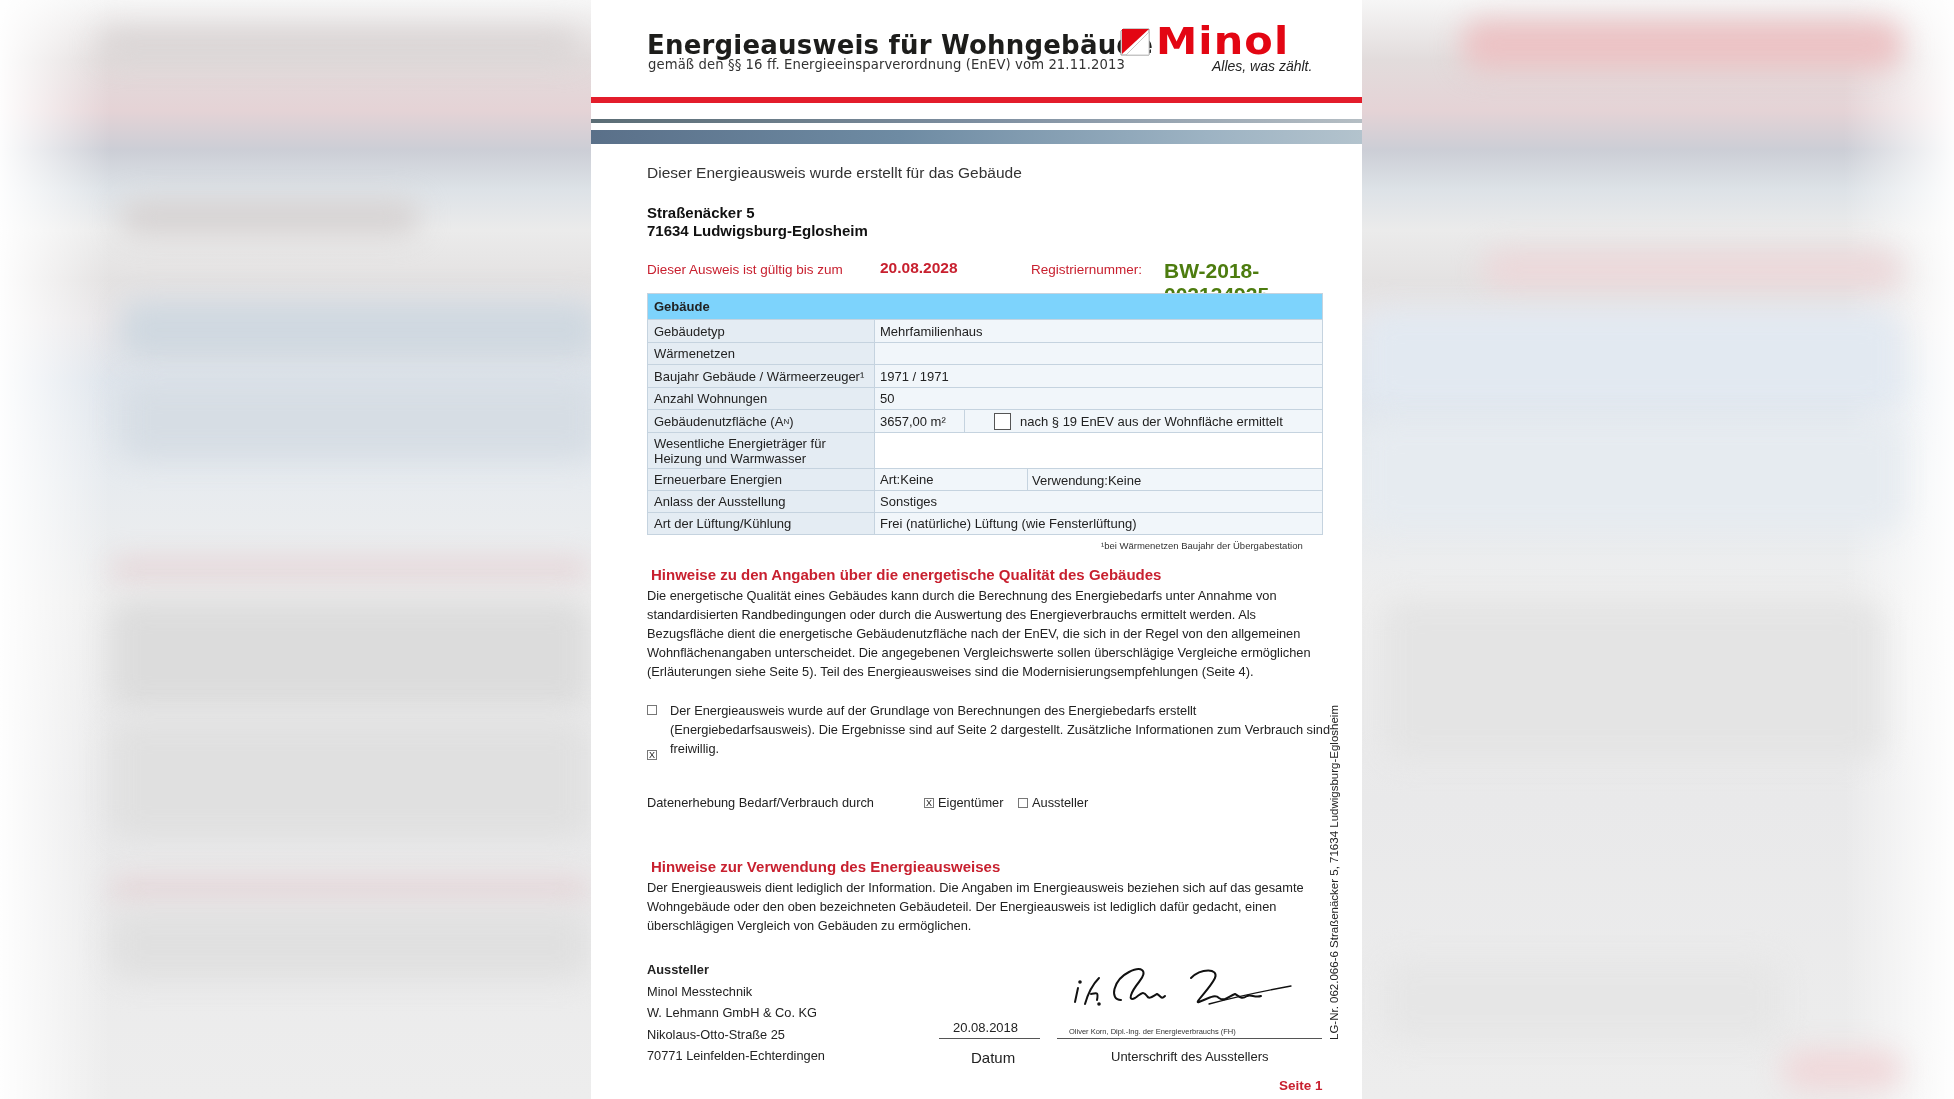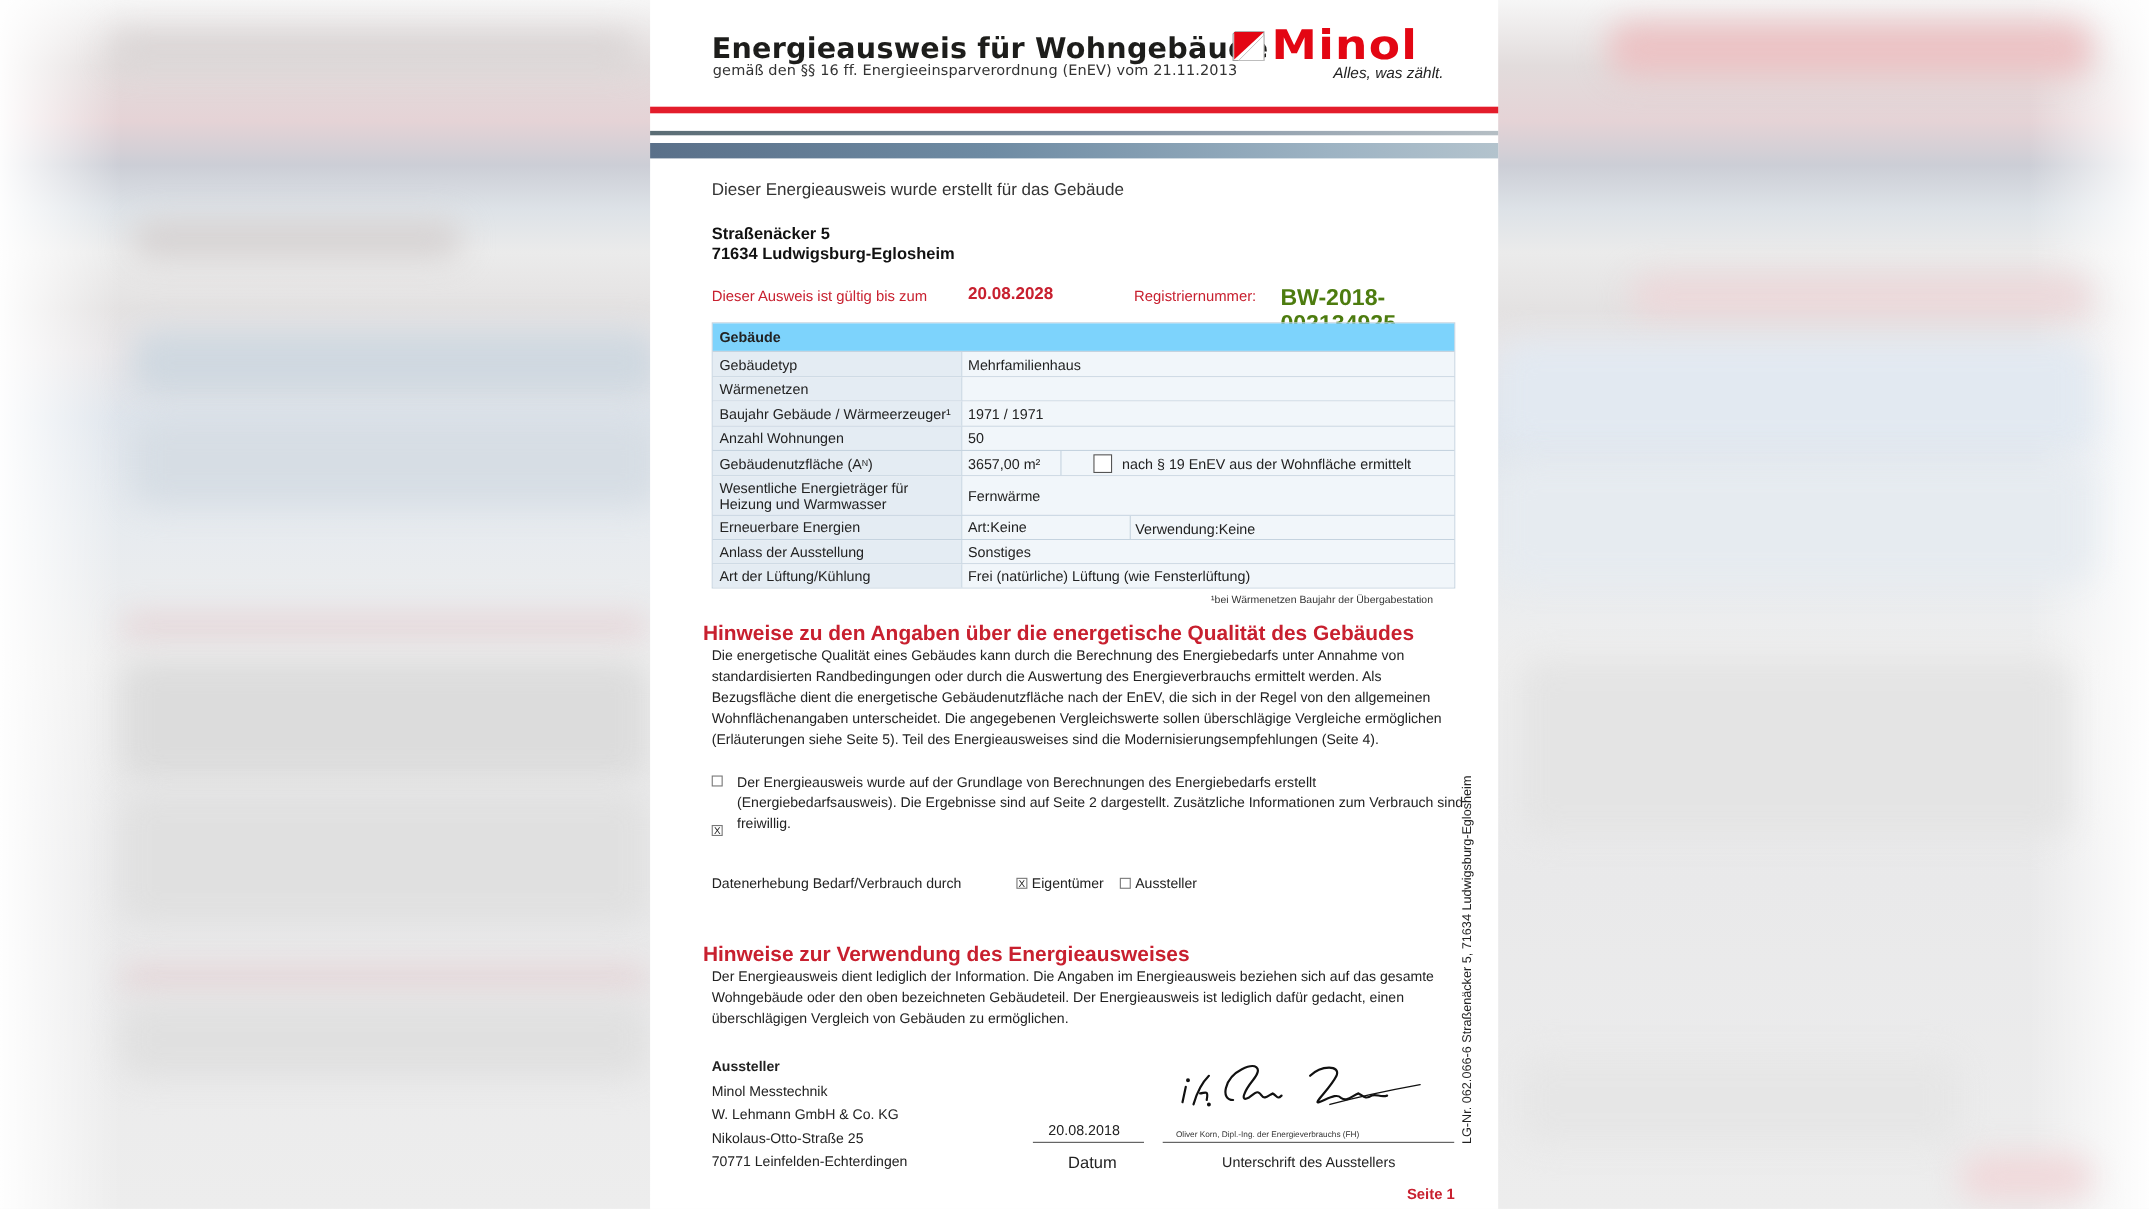--- a/index.html
+++ b/index.html
@@ -59,21 +59,21 @@
   .r23 { height: 23px; }
   .r22 { height: 22px; }
   .r36 { height: 36px; }
   .sub-div { position: absolute; top: 0; bottom: 0; border-left: 1px solid #c5d3df; }
   .chk-big { position: absolute; left: 420px; top: 3px; width: 17px; height: 17px; border: 1.5px solid #555; background: #fff; }
   .nutz-note { position: absolute; left: 446px; top: 4px; white-space: nowrap; }
   .verw { position: absolute; left: 190px; top: 4px; }
 
   .footnote { left: 510px; top: 540px; font-size: 9.5px; color: #333; }
 
-  .h-red { left: 48px; font-size: 19px; font-weight: bold; color: #c8202f; }
+  .h-red { left: 60px; font-size: 15px; font-weight: bold; color: #c8202f; }
   .para { left: 56px; width: 685px; font-size: 12.8px; line-height: 19px; color: #222; }
 
   .cb-line { left: 56px; width: 690px; font-size: 12.8px; line-height: 19px; color: #222; padding-left: 23px; }
   .cb { position: absolute; left: 0; top: 4px; width: 10px; height: 10px; border: 1px solid #777; font-size: 9px; line-height: 8px; text-align: center; color: #222; background: #fff; }
   .datenerh { left: 56px; top: 795px; font-size: 12.8px; color: #222; }
   .inline-cb { position: absolute; top: 3px; width: 10px; height: 10px; border: 1px solid #777; font-size: 9px; line-height: 8px; text-align: center; background: #fff; }
 
   .aussteller { left: 56px; font-size: 12.8px; color: #222; }
   .date-val { left: 362px; top: 1020px; font-size: 13px; color: #222; }
   .date-line { left: 348px; top: 1038px; width: 101px; border-top: 1px solid #555; }
@@ -168,21 +168,20 @@
       </div>
       <div class="cell-r">
         <span>3657,00 m²</span>
         <div class="sub-div" style="left:89px;"></div>
         <div class="chk-big" style="left:119px;"></div>
         <span class="nutz-note" style="left:145px;">nach § 19 EnEV aus der Wohnfläche ermittelt</span>
       </div>
     </div>
     <div class="row r36">
       <div class="cell-l">Wesentliche Energieträger für Heizung und Warmwasser</div>
-      <div class="cell-r">Fernwärme</div>
     </div>
     <div class="row r22">
       <div class="cell-l">Erneuerbare Energien</div>
       <div class="cell-r">
         <span>Art:Keine</span>
         <div class="sub-div" style="left:152px;"></div>
         <span class="verw" style="left:157px;">Verwendung:Keine</span>
       </div>
     </div>
     <div class="row r22">

